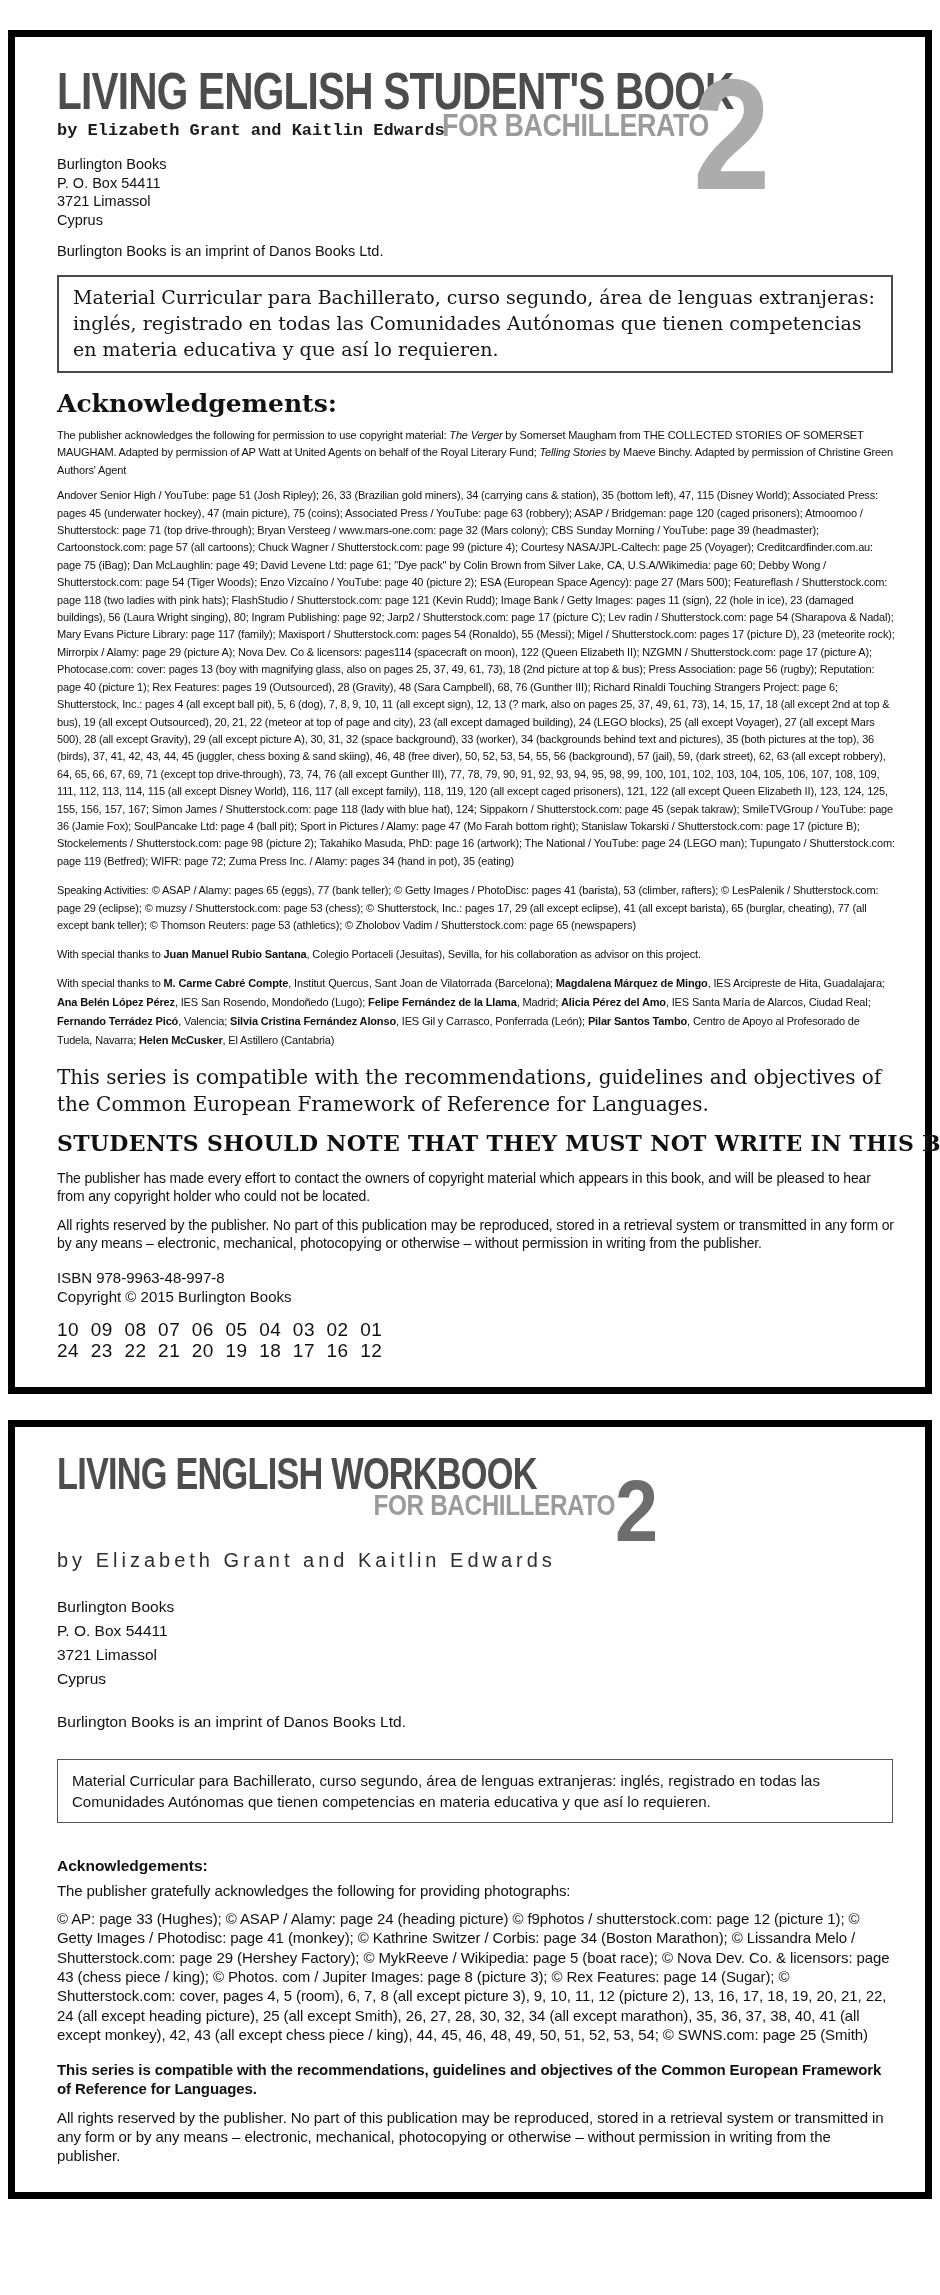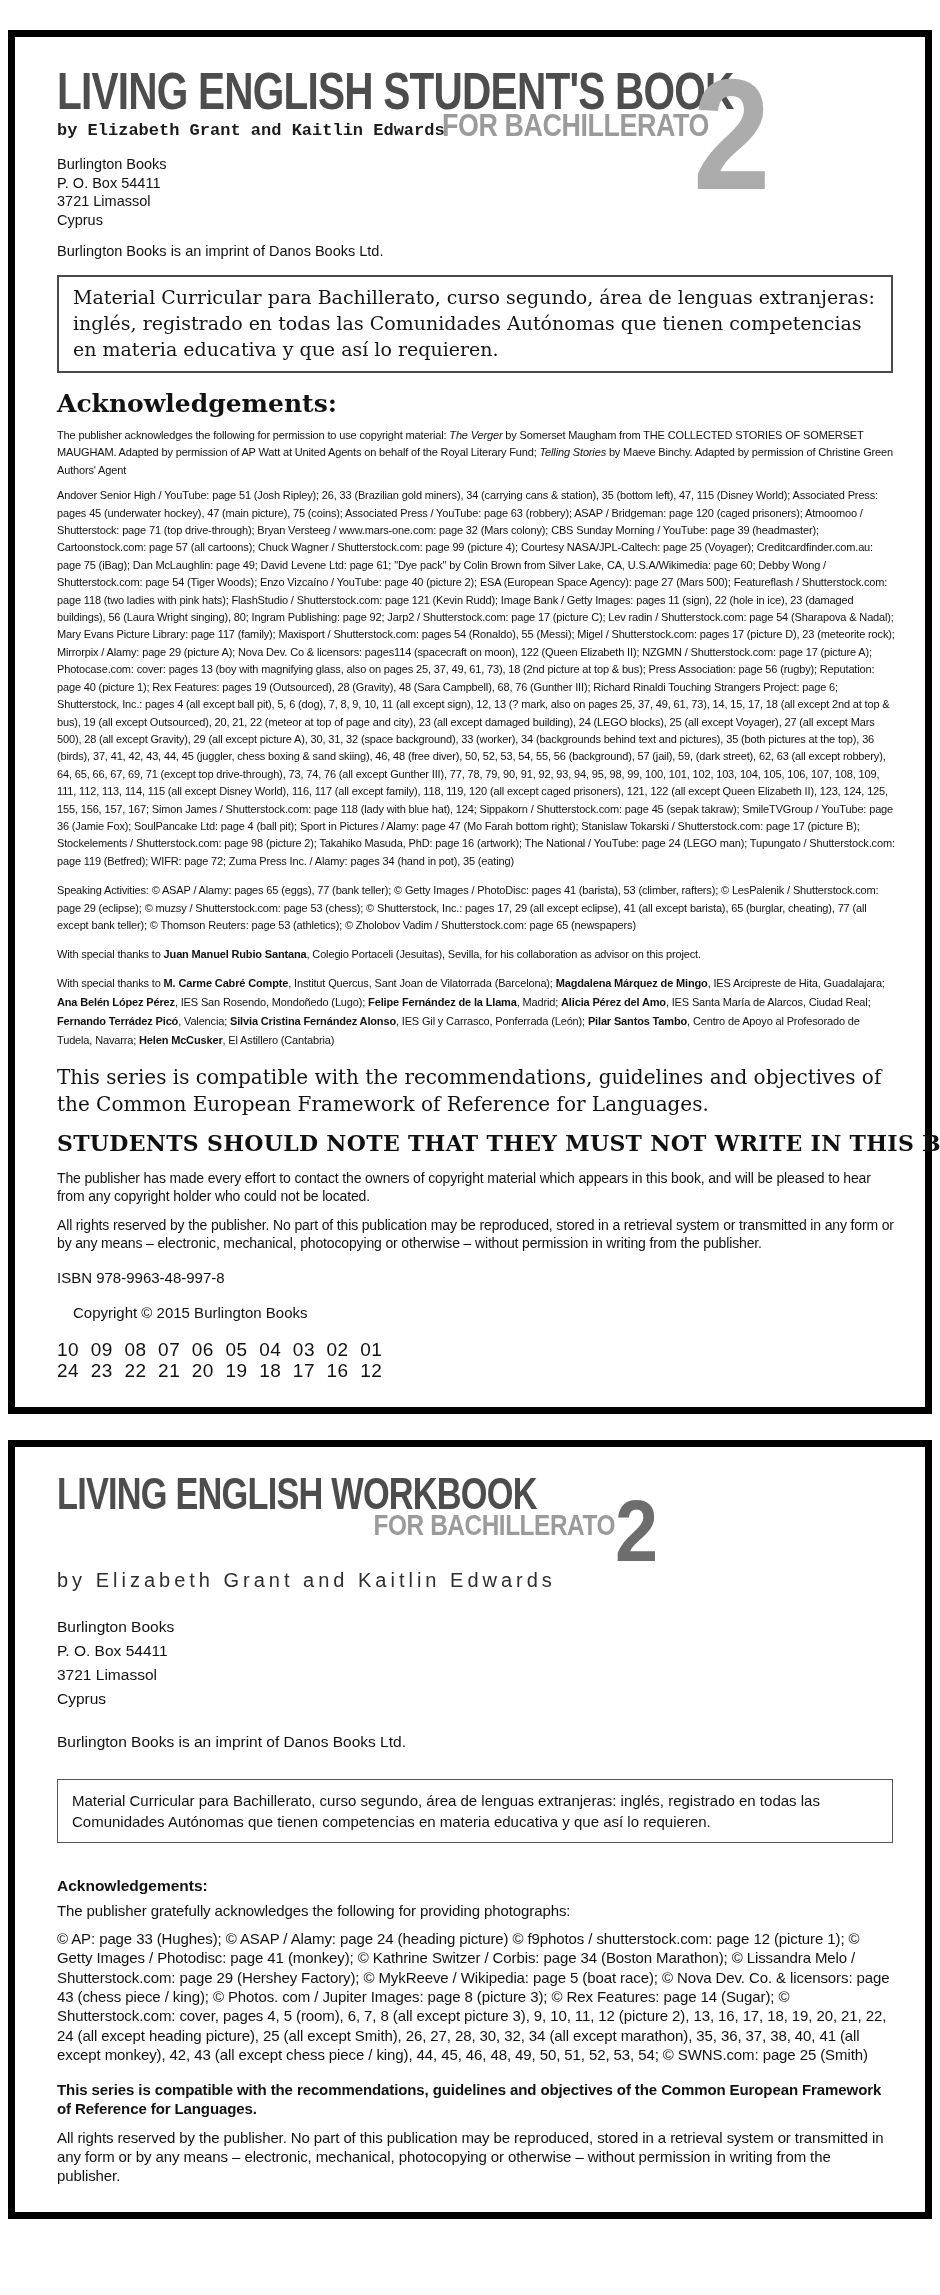--- a/index.html
+++ b/index.html
@@ -34,21 +34,21 @@
   .cur-box2{margin:28px 2px 0 0;border:1.5px solid #555;padding:10px 14px;font-size:15px;line-height:21px;}
   .ack-h1{font-family:"DejaVu Serif","Liberation Serif",serif;font-size:25px;font-weight:600;margin:16px 0 0 0;color:#131313;}
   .ack-h2{font-size:15.5px;font-weight:bold;margin:34px 0 0 0;}
   .body-p{font-size:11px;line-height:17.4px;letter-spacing:-0.15px;margin:9px 0 0 0;text-align:left;}
   .body-p2{font-size:15px;line-height:19.3px;letter-spacing:-0.1px;margin:9px 0 0 0;}
   .credits{margin-top:8px;}
   .serif-p{font-family:"DejaVu Serif","Liberation Serif",serif;font-size:20px;line-height:27px;margin:14px 0 0 0;color:#131313;}
   .students-note{font-family:"DejaVu Serif","Liberation Serif",serif;font-size:22px;font-weight:600;letter-spacing:0.3px;margin:12px 0 0 0;color:#111;white-space:nowrap;}
   .series2{font-weight:bold;margin-top:16px;}
   .isbn-line{font-size:15px;line-height:19.5px;margin:16px 0 0 0;}
-  .copy-line{font-size:15px;line-height:19.5px;margin:16px;}
+  .copy-line{font-size:15px;line-height:19.5px;margin:0;}
   .nums{font-size:19px;line-height:21px;margin:12px 0 0 0;white-space:pre;letter-spacing:0.5px;}
 </style>
 </head>
 <body>
 
 <section class="page-box" id="student-box">
   <div class="inner">
     <div class="hdr hdr1">
       <div class="big-title t1-title">LIVING ENGLISH STUDENT'S BOOK</div>
       <div class="for-bach t1-for">FOR BACHILLERATO</div>

